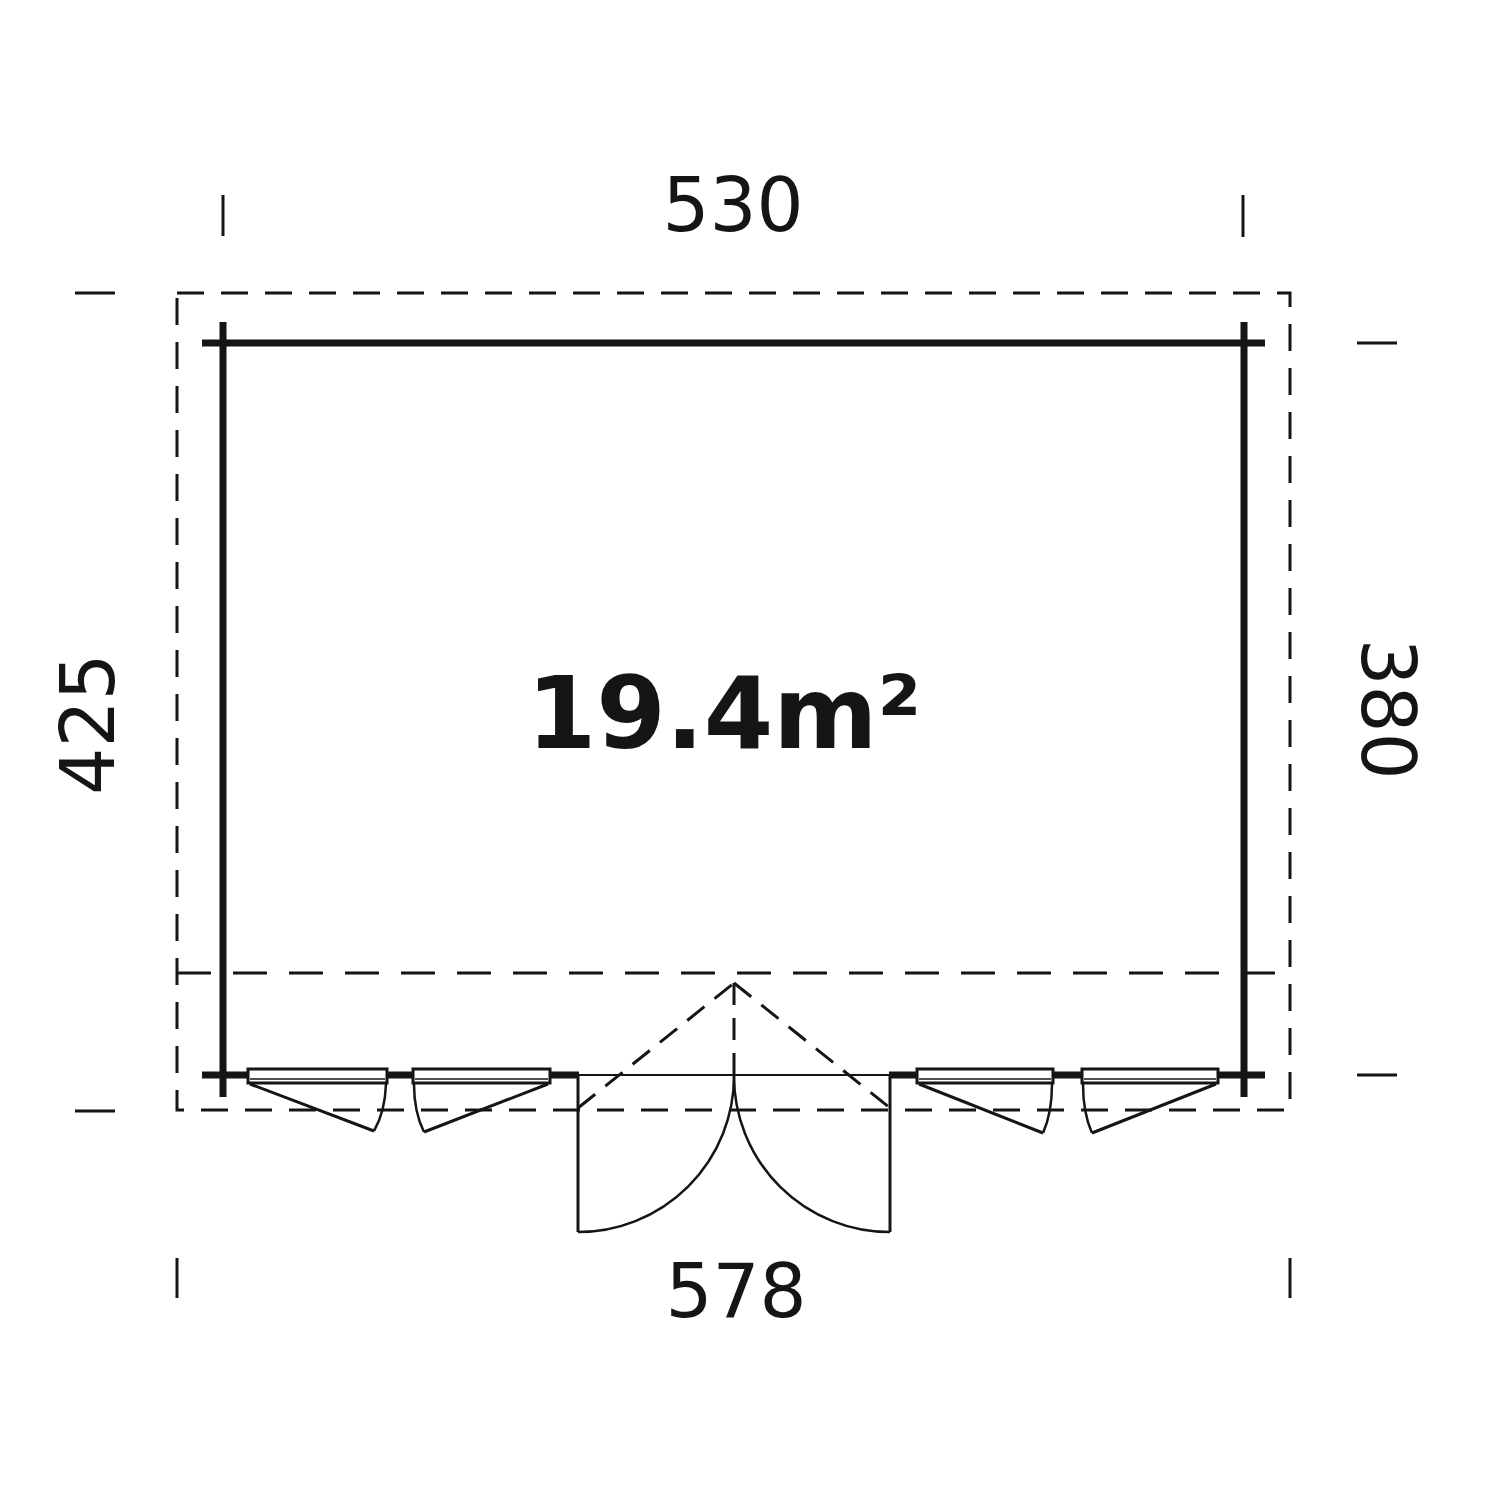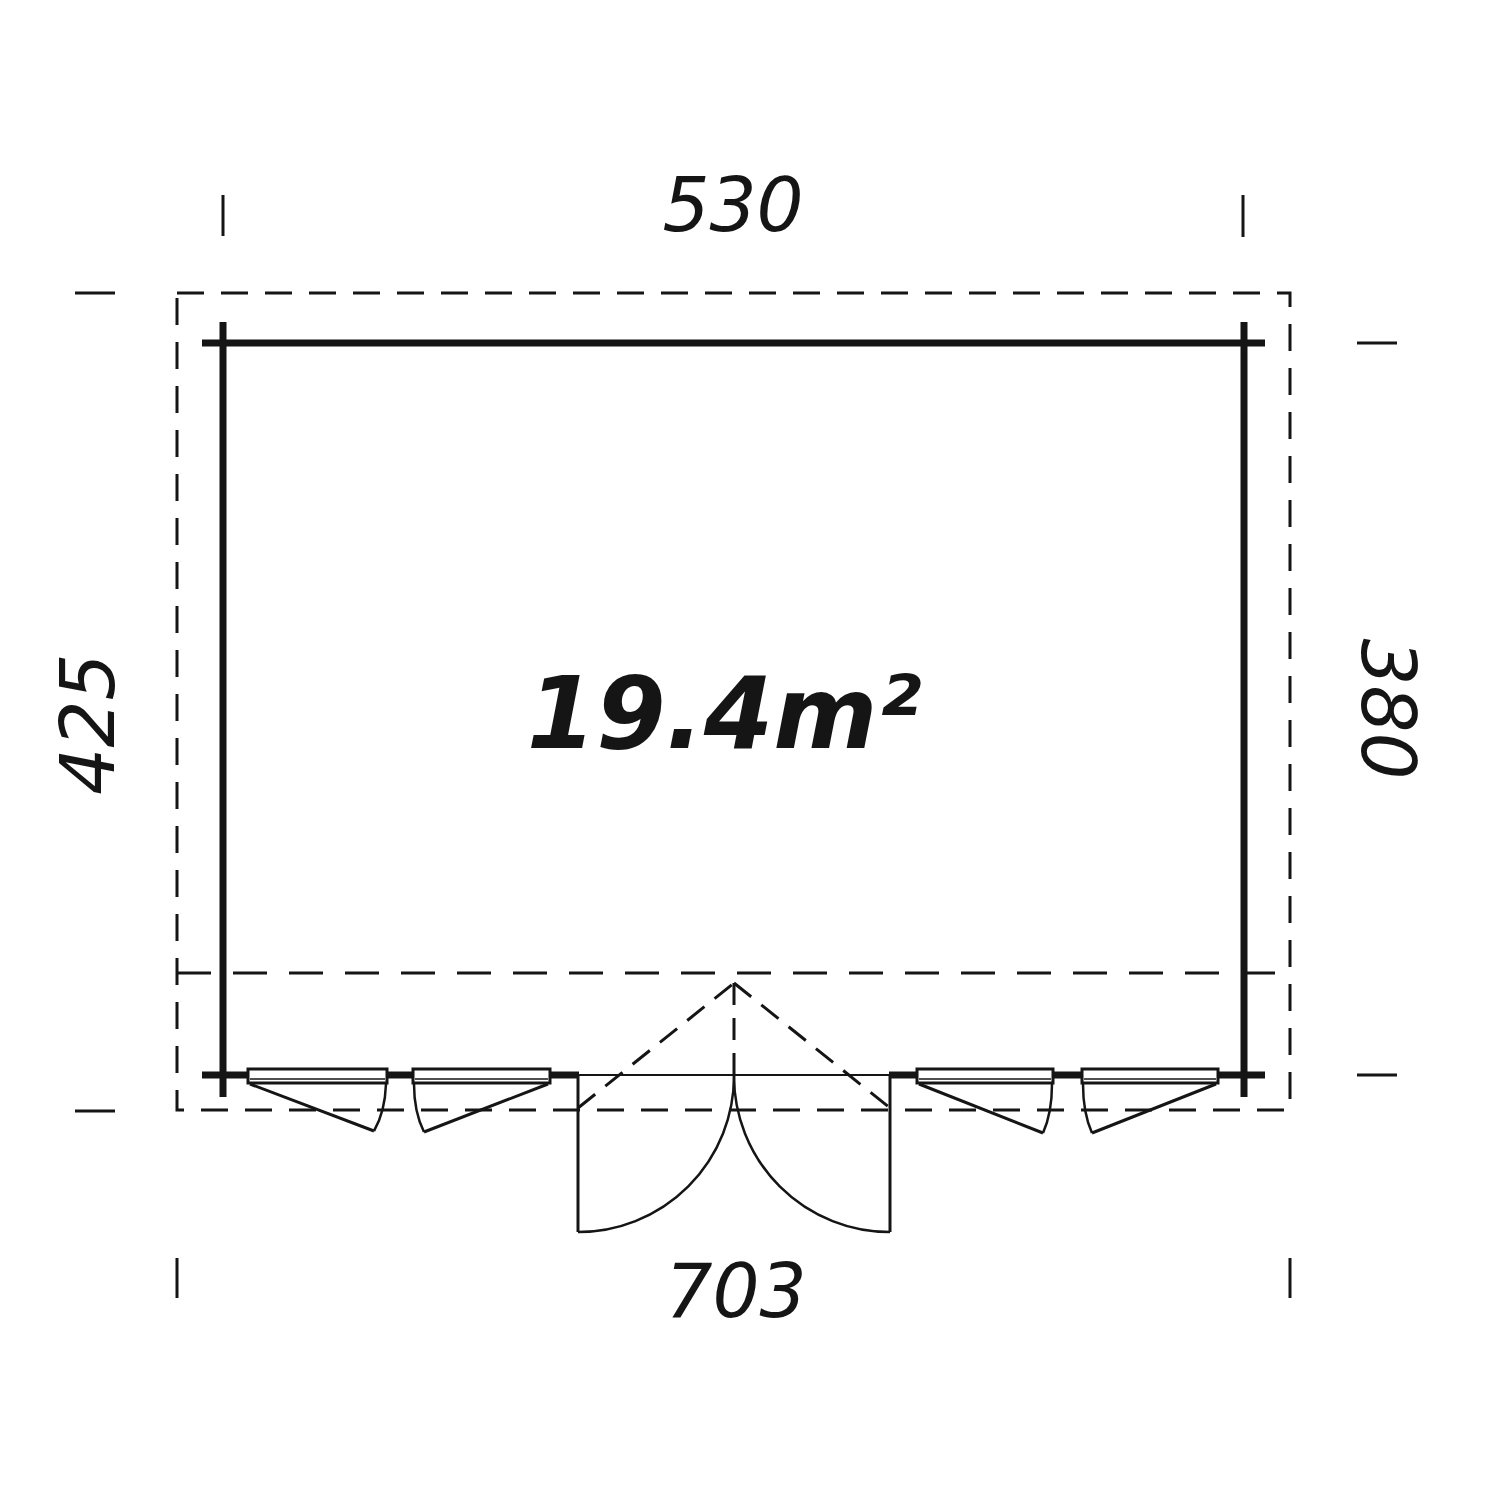--- a/index.html
+++ b/index.html
@@ -7,21 +7,20 @@
     padding: 0;
     background: #ffffff;
   }
   #stage {
     position: relative;
     width: 1500px;
     height: 1500px;
     background: #ffffff;
     overflow: hidden;
     font-family: "DejaVu Sans", "Liberation Sans", sans-serif;
-    font-style: italic;
   }
   #plan-svg {
     position: absolute;
     left: 0;
     top: 0;
     width: 1500px;
     height: 1500px;
   }
   .plan-label {
     position: absolute;
@@ -119,21 +118,21 @@
       <line x1="1290" y1="1258" x2="1290" y2="1298"></line>
       <line x1="75" y1="293" x2="115" y2="293"></line>
       <line x1="75" y1="1111" x2="115" y2="1111"></line>
       <line x1="1357" y1="343" x2="1397" y2="343"></line>
       <line x1="1357" y1="1075" x2="1397" y2="1075"></line>
     </g>
   </svg>
 
   <div class="plan-label" style="left:733px; top:205px;">530</div>
 
-  <div class="plan-label" style="left:736px; top:1291px;">703</div>
+  <div class="plan-label" style="left:736px; top:1291px;">578</div>
 
   <div class="plan-label rot-ccw" style="left:88px; top:724px;">425</div>
 
   <div class="plan-label rot-cw" style="left:1388px; top:709px;">380</div>
 
   <div class="area-label" style="left:724px; top:714px;text-align:right;">19.4m²</div>
 
 </div>
 
 </body></html>

